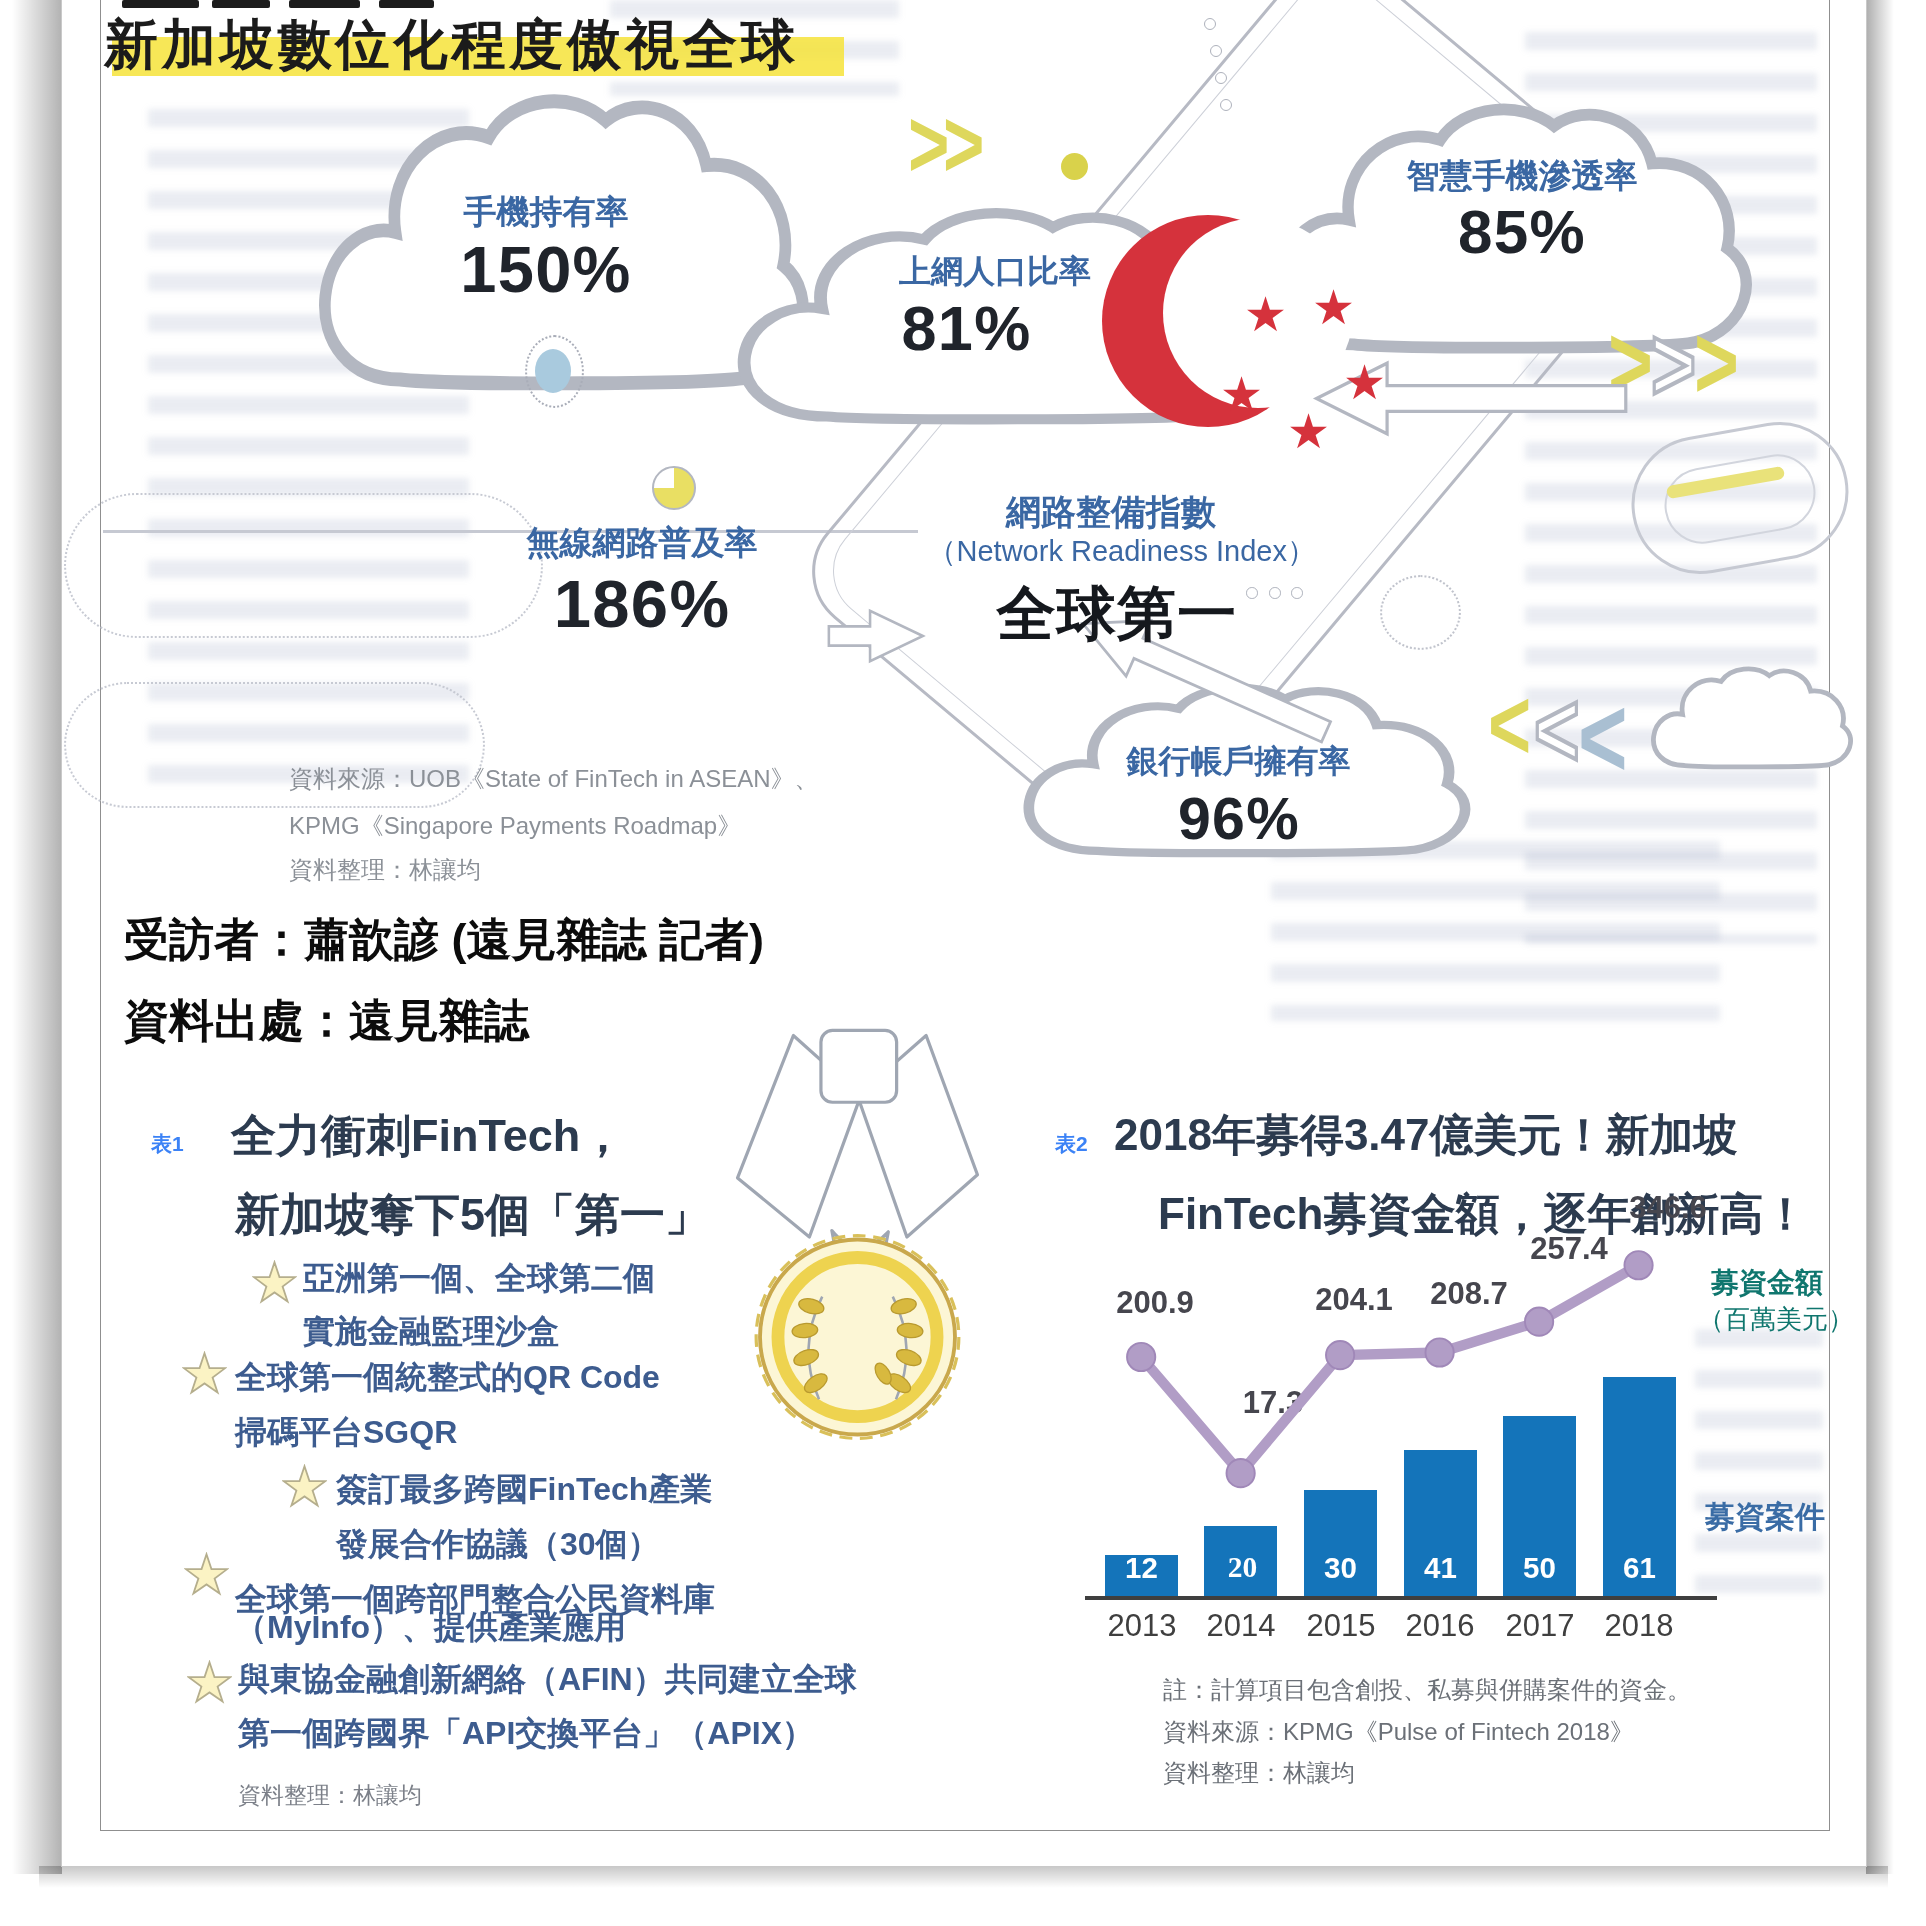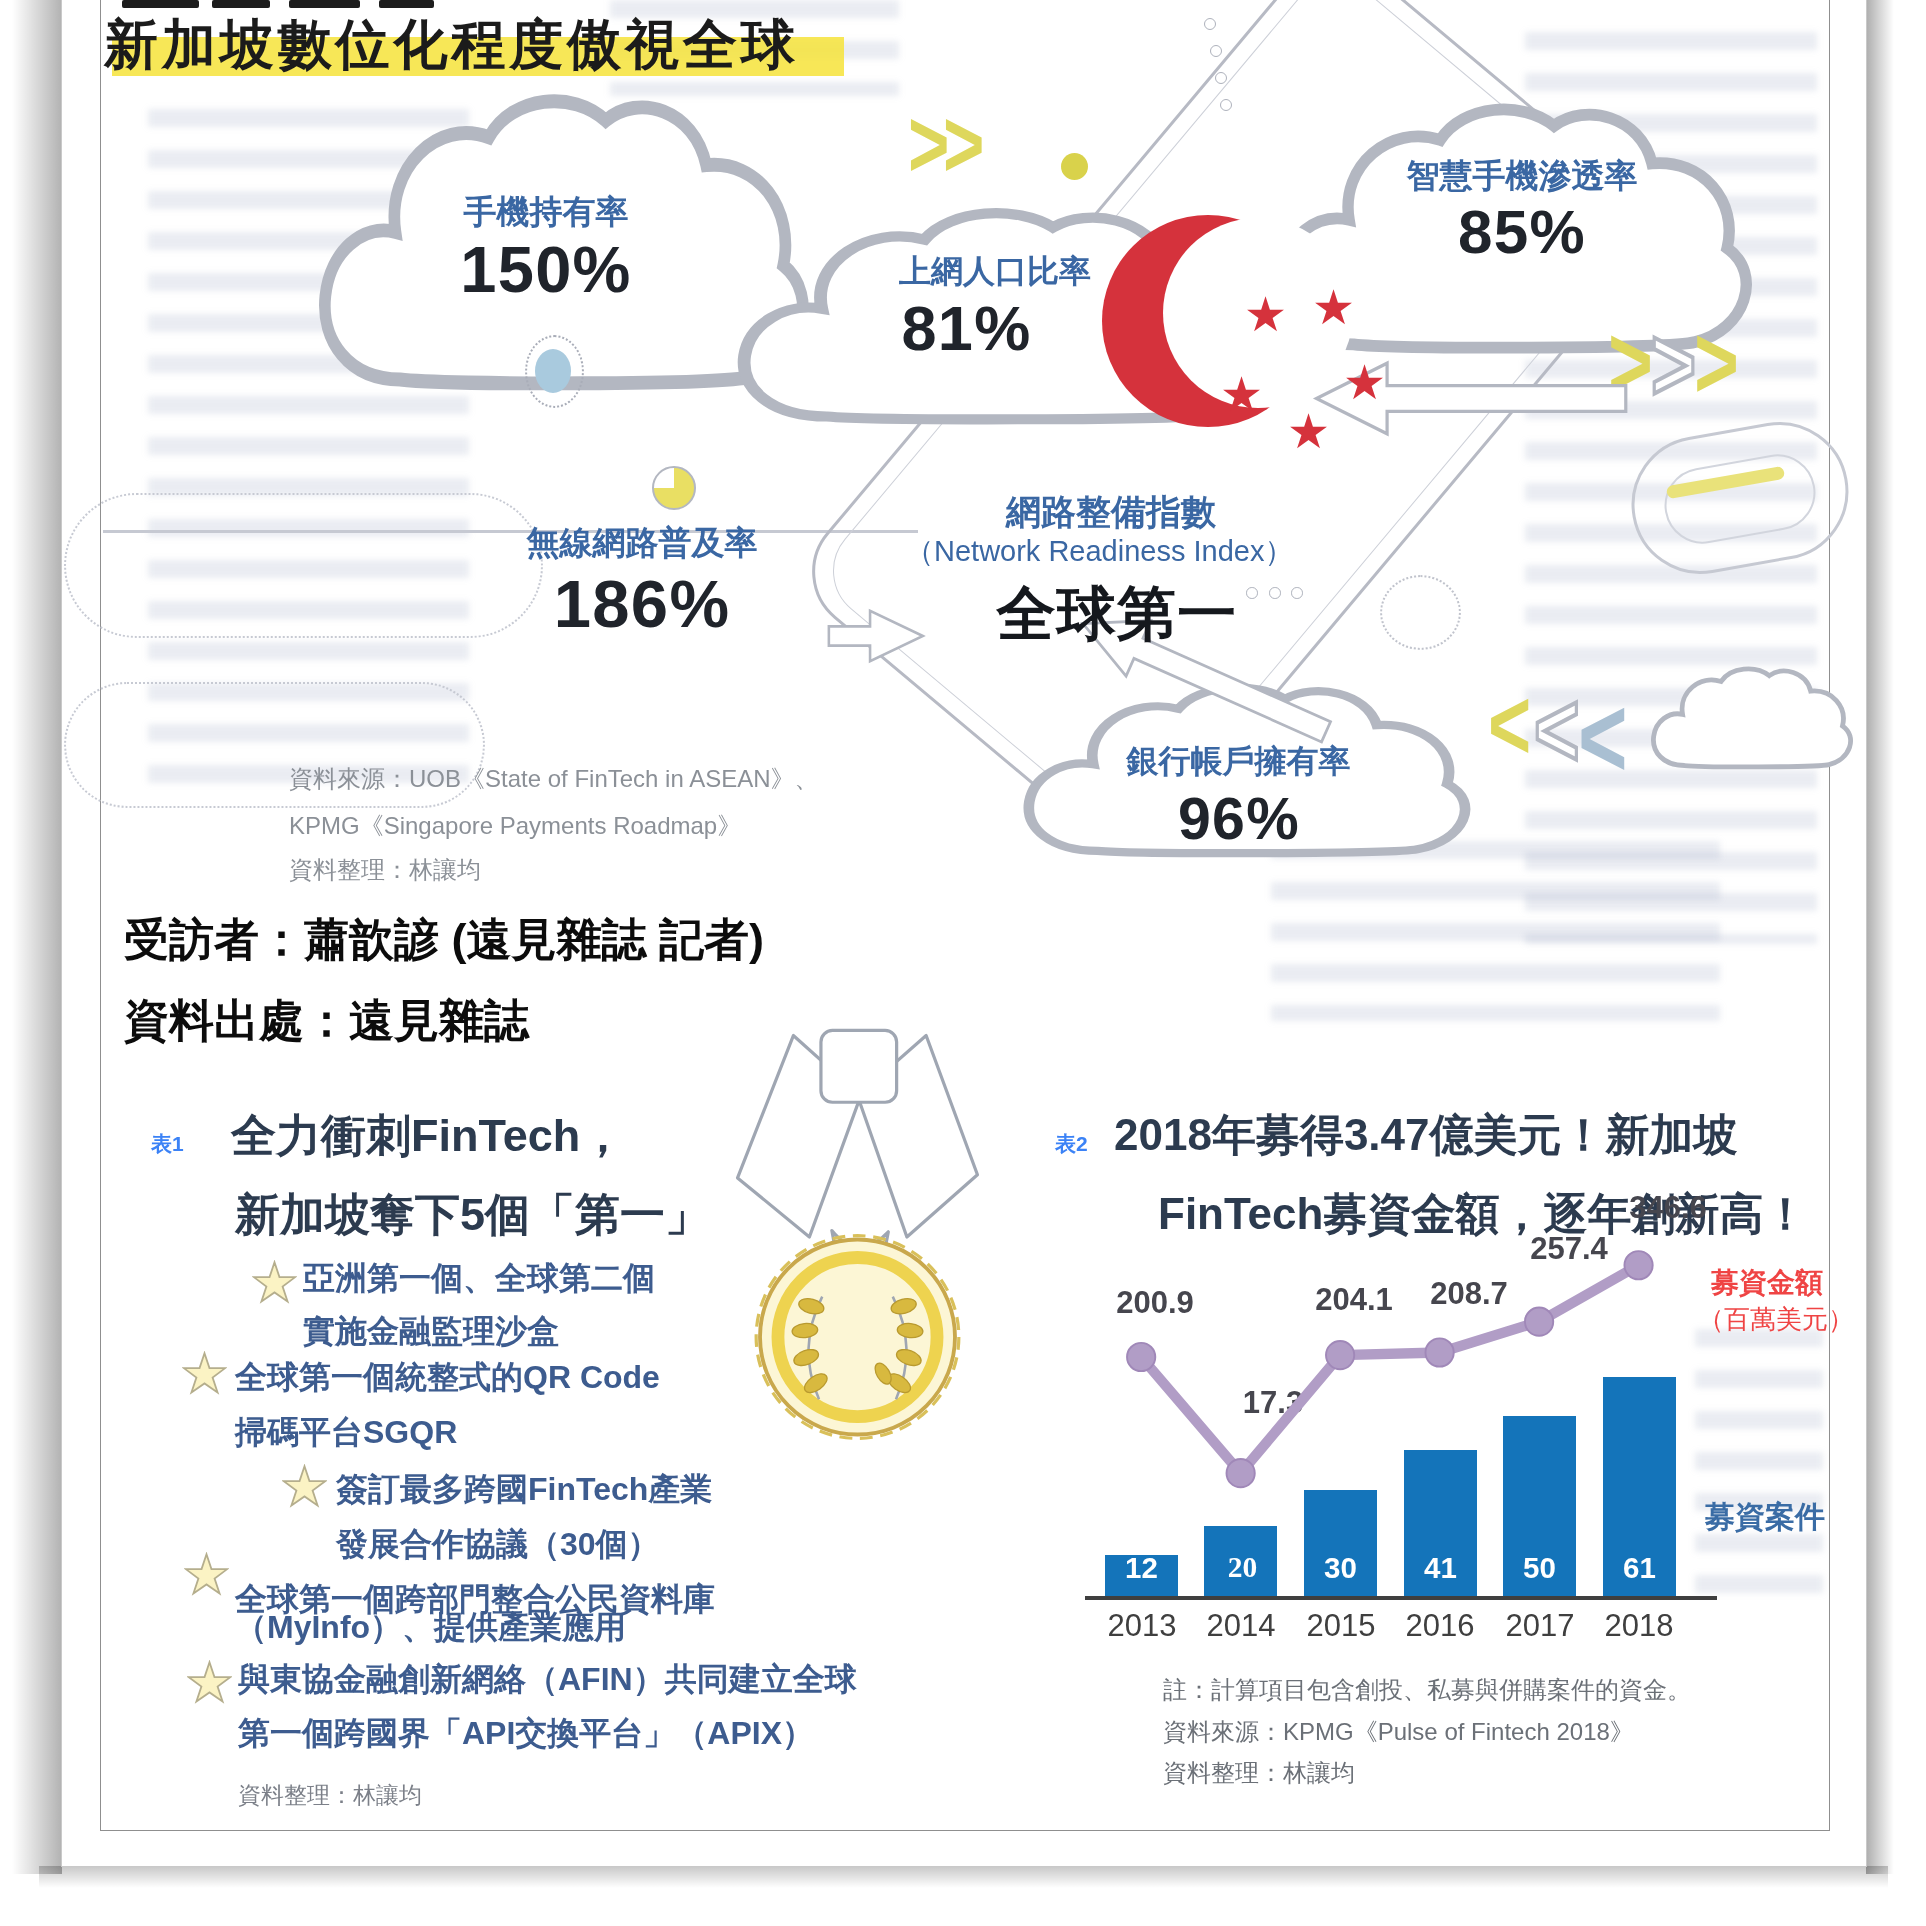--- a/index.html
+++ b/index.html
@@ -37,21 +37,21 @@
   .midbold{color:#0c0c0c;font-weight:800;font-size:45px;z-index:5;}
   .tag{color:#3b82f6;font-size:21px;font-weight:700;z-index:5;}
   .ttitle{color:#2c3b4f;font-weight:800;font-size:45px;z-index:5;}
   .bullettext{color:#3d5c8f;font-weight:600;font-size:32px;z-index:5;}
   .creditsmall{color:#7c8089;font-size:23px;z-index:5;}
   .note{color:#6b7077;font-size:24px;z-index:7;}
   .bar{background:#1474ba;z-index:5;}
   .barnum{color:#ffffff;font-size:29.5px;font-weight:700;text-align:center;z-index:6;}
   .yearlabel{color:#3f3f3f;font-size:31px;text-align:center;z-index:6;}
   .lineval{color:#46464e;font-size:31px;font-weight:600;text-align:center;z-index:7;}
-  .legendpurple{color:#ef4444;font-weight:700;z-index:7;text-align:center;}
+  .legendpurple{color:#0f766e;font-weight:700;z-index:7;text-align:center;}
   .legendblue{color:#3a6ca5;font-weight:800;z-index:7;}
   .axis{background:#3f3f3f;z-index:6;}
   .frag{background:#1d1d1d;border-radius:1.9px;z-index:5;}
 </style>
 </head>
 <body>
 
 <svg width="0" height="0" style="position:absolute">
   <defs>
     <symbol id="cloudS" viewBox="0 0 220 120" preserveAspectRatio="none">
@@ -160,21 +160,21 @@
 <div class="abs t statlabel" style="left:1387px;top:154px;width:270px;font-size:33px;">智慧手機滲透率</div>
 <div class="abs t statvalue" style="left:1400px;top:196px;width:244px;font-size:62px;">85%</div>
 
 <div class="abs t statlabel" style="left:507px;top:521px;width:270px;font-size:33px;">無線網路普及率</div>
 <div class="abs t statvalue" style="left:507px;top:565px;width:270px;font-size:67px;">186%</div>
 
 <div class="abs t statlabel" style="left:1091px;top:740px;width:295px;font-size:32px;">銀行帳戶擁有率</div>
 <div class="abs t statvalue" style="left:1117px;top:785px;width:244px;font-size:59px;">96%</div>
 
 <div class="abs t statlabel" style="left:957px;top:489px;width:308px;font-size:35px;">網路整備指數</div>
-<div class="abs t" style="left:905px;top:532px;width:411px;font-size:29px;color:#3a67a3;text-align:left;z-index:5;">（Network Readiness Index）</div>
+<div class="abs t" style="left:905px;top:532px;width:411px;font-size:29px;color:#3a67a3;text-align:right;z-index:5;">（Network Readiness Index）</div>
 <div class="abs t statvalue" style="left:976px;top:575px;width:282px;font-size:59px;color:#15181d;">全球第一</div>
 
 <div class="abs t smalltext" style="left:289px;top:763px;">資料來源：UOB《State of FinTech in ASEAN》、</div>
 <div class="abs t smalltext" style="left:289px;top:810px;">KPMG《Singapore Payments Roadmap》</div>
 <div class="abs t smalltext" style="left:289px;top:854px;">資料整理：林讓均</div>
 
 <div class="abs t midbold" style="left:124px;top:910px;">受訪者：蕭歆諺 (遠見雜誌 記者)</div>
 <div class="abs t midbold" style="left:124px;top:991px;">資料出處：遠見雜誌</div>
 
 <div class="abs t tag" style="left:151px;top:1130px;">表1</div>

